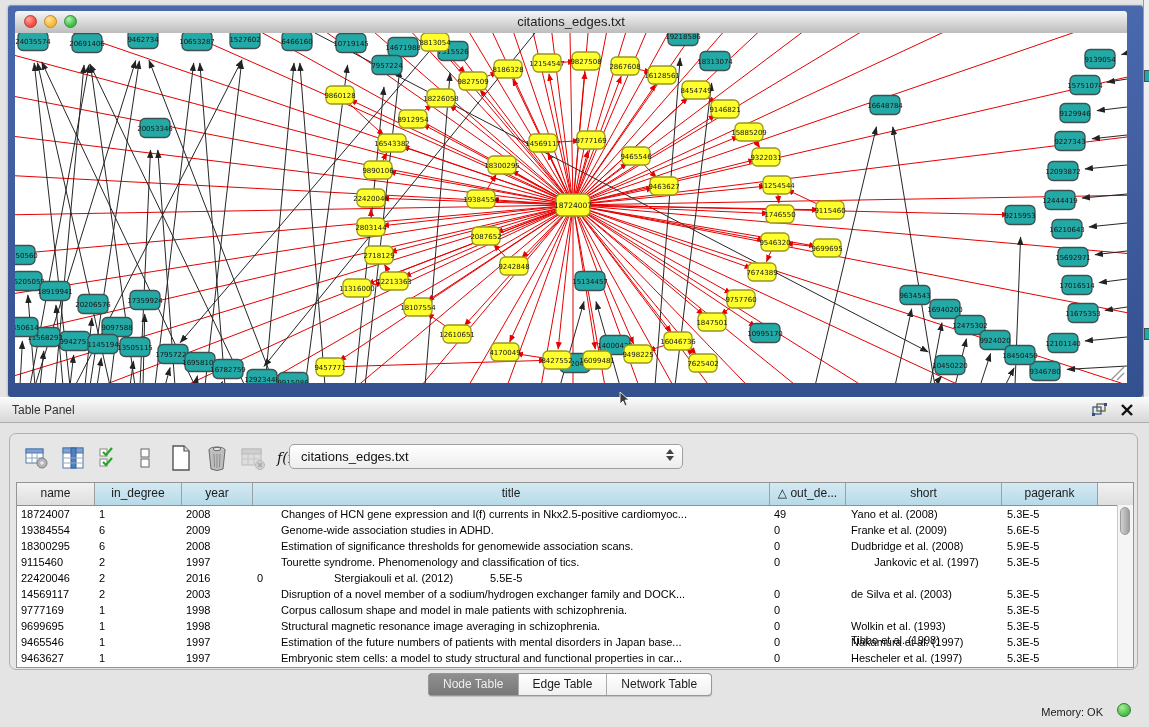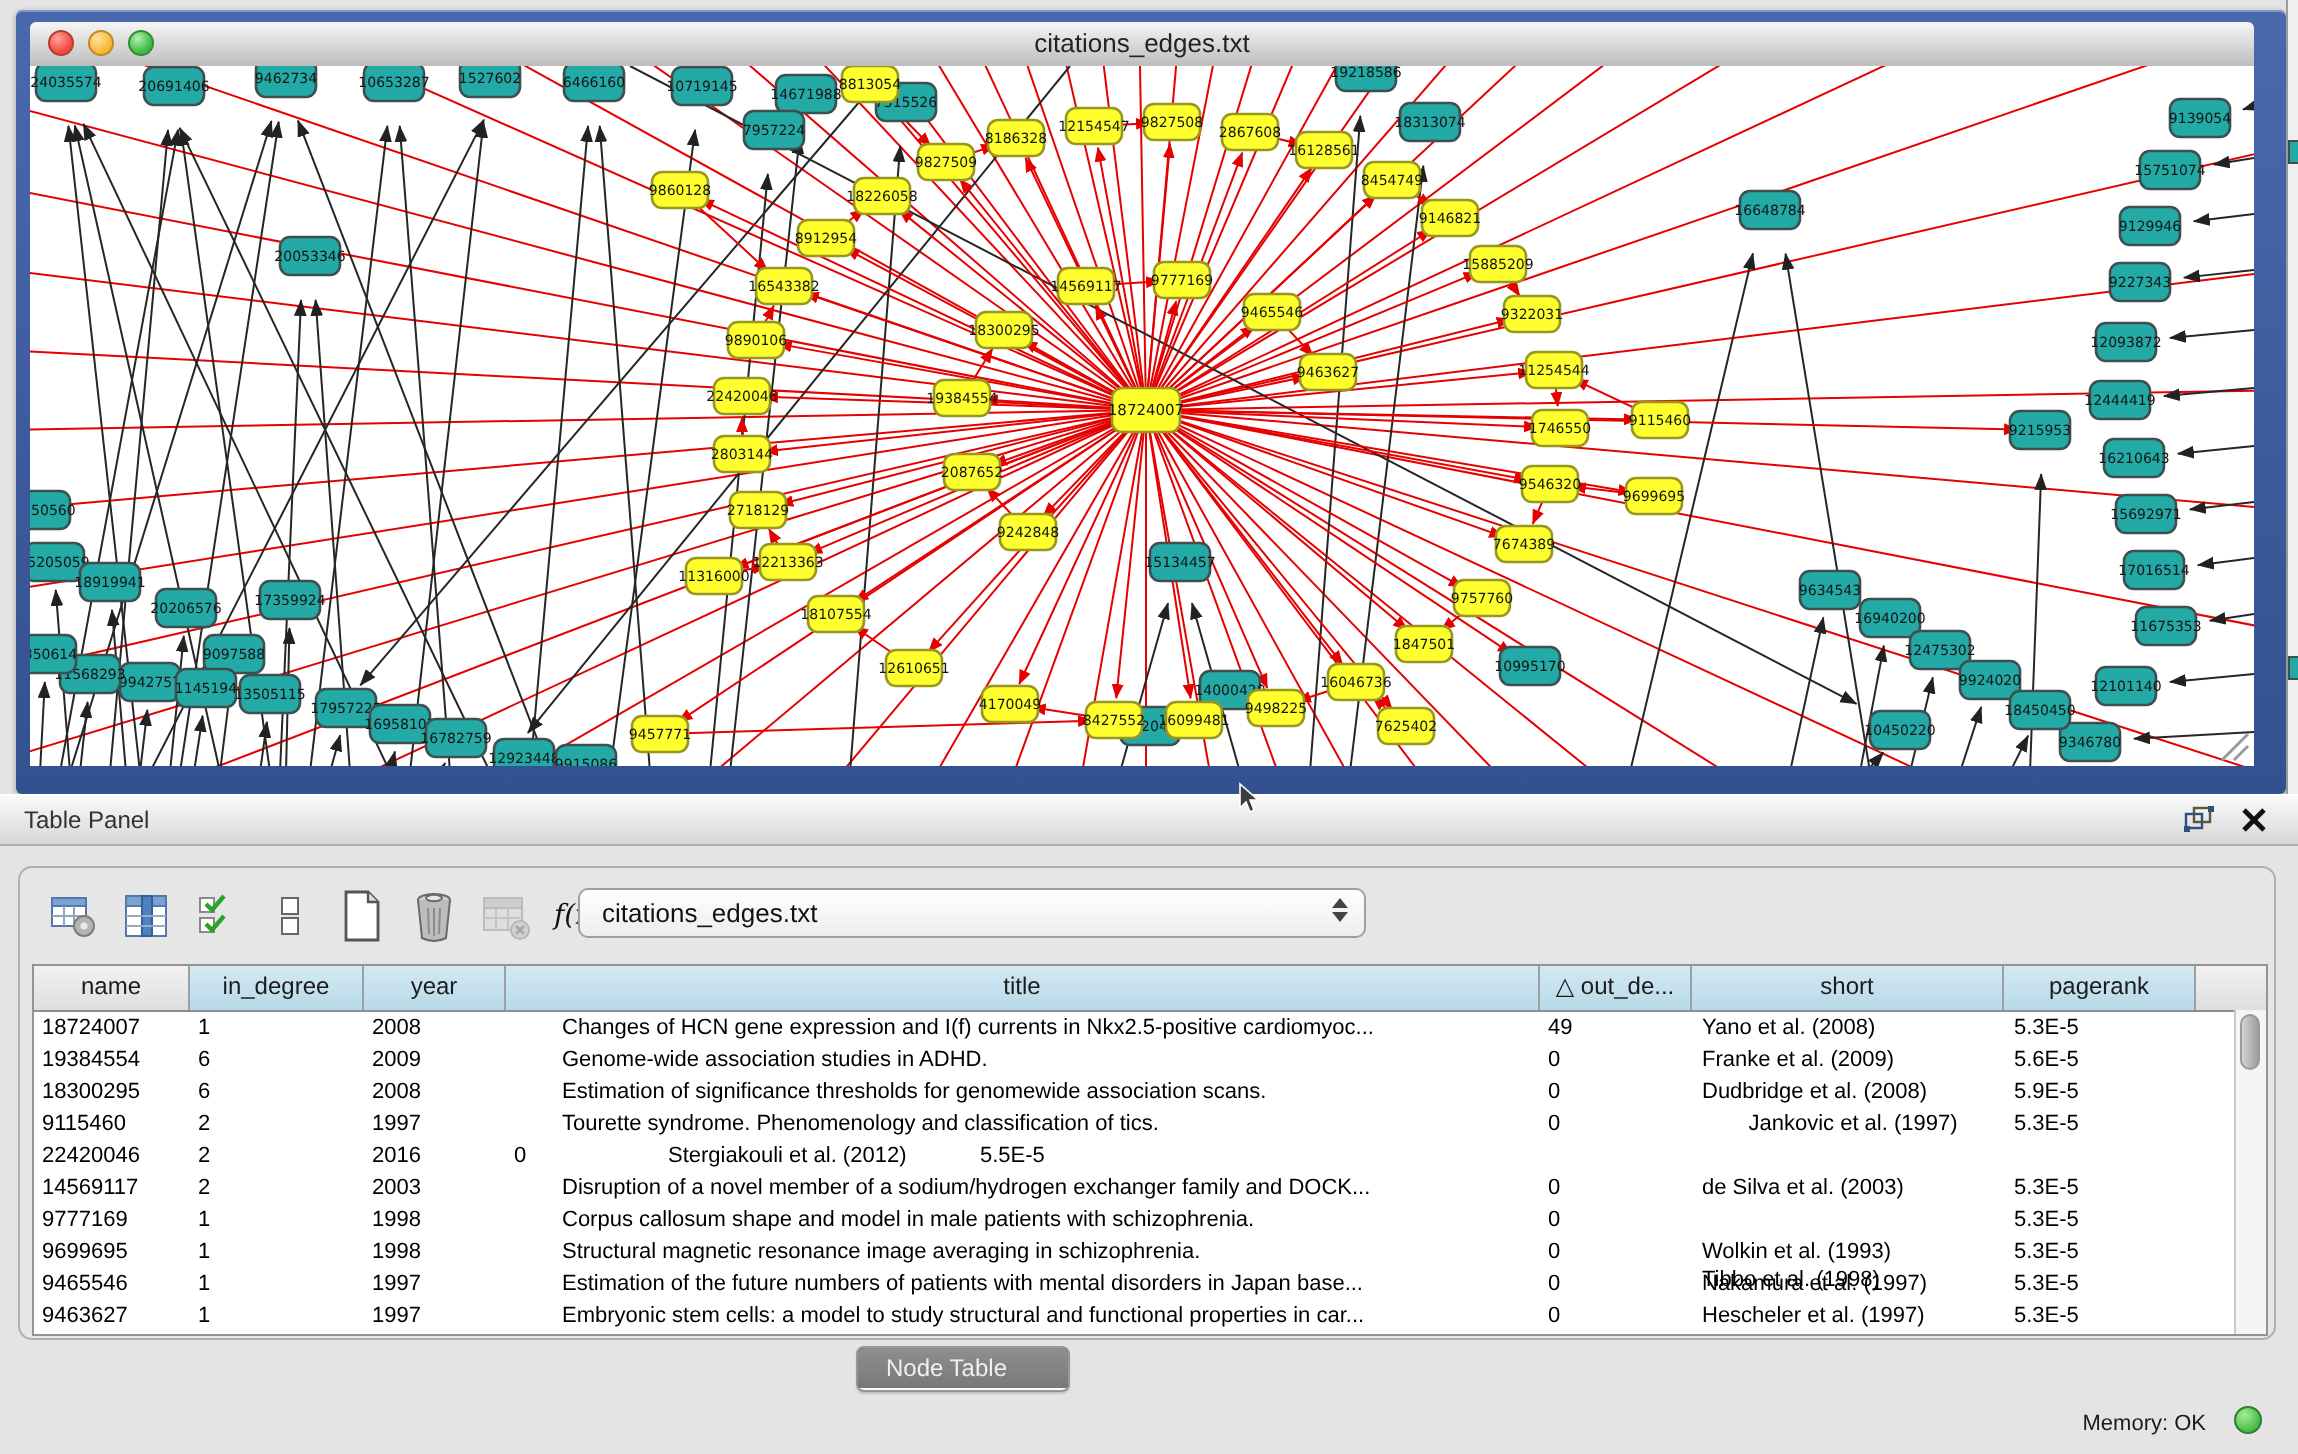--- a/index.html
+++ b/index.html
@@ -72,21 +72,21 @@
       padding-left:4px;white-space:nowrap;overflow:hidden;}
   .td.c3{padding-left:28px;}
   .td.c5,.td.c6{padding-left:5px;}
   .vscroll{position:absolute;right:0;top:22px;bottom:0;width:15px;background:#f5f5f5;border-left:1px solid #c9c9c9;}
   .vthumb{position:absolute;left:2px;top:2px;width:10px;height:28px;border-radius:6px;
     background:linear-gradient(90deg,#d2d2d2,#9e9e9e);border:1px solid #9a9a9a;box-sizing:border-box;}
 
   
   .tabs{position:absolute;left:428px;top:276px;height:21px;display:flex;
     border:1px solid #979797;border-radius:4px;overflow:hidden;background:#701a75;
-    box-shadow:0 1px 1px rgba(0,0,0,.15);flex-direction:column;}
+    box-shadow:0 1px 1px rgba(0,0,0,.15);}
   .tab{height:21px;line-height:20px;padding:0 14px;font-size:12px;color:#1c1c1c;
     background:linear-gradient(#ffffff,#f0f0f0);border-left:1px solid #ababab;}
   .tab:first-child{border-left:none;}
   .tab.active{background:linear-gradient(#8f8f8f,#787878);color:#efefef;}
 
   
   .memory-label{position:absolute;right:46px;top:307px;font-size:11px;color:#1b1b1b;line-height:16px;}
   .memory-dot{position:absolute;right:18px;top:306px;width:14px;height:14px;border-radius:50%;
     background:radial-gradient(circle at 35% 30%,#a8ec94,#47bb47 70%);border:1px solid #2f7d33;box-sizing:border-box;}
 </style>

